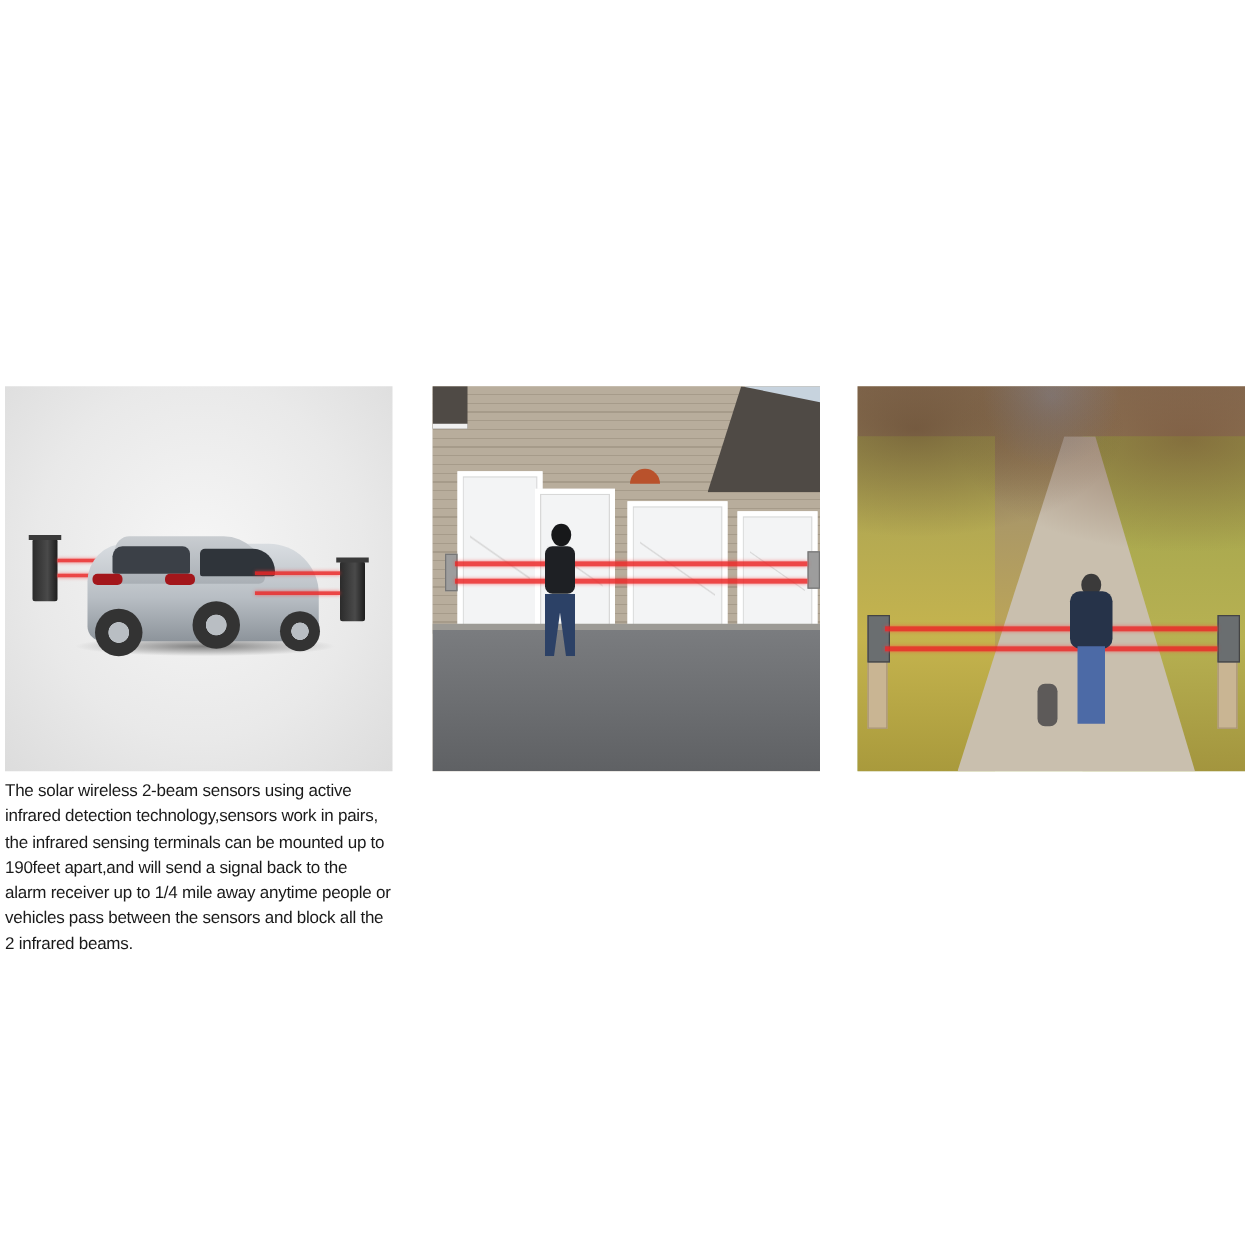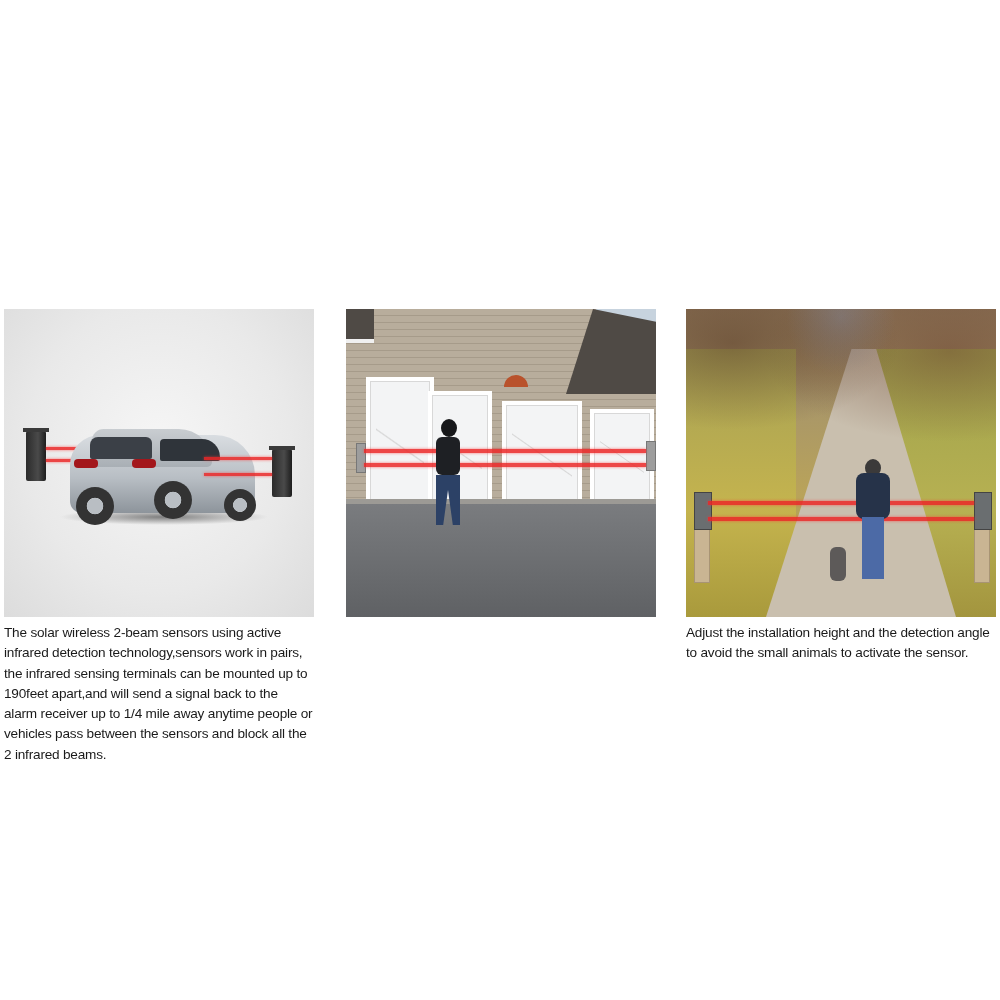--- a/index.html
+++ b/index.html
@@ -126,14 +126,13 @@
       </div>
     <div class="beam" style="left:22px;top:192px;width:266px;height:4px;"></div>
     <div class="beam" style="left:22px;top:208px;width:266px;height:4px;"></div>
     <div class="walker">
       <div class="head"></div>
         <div class="torso"></div>
         <div class="legs"></div>
     </div>
     <div class="dog"></div>
   </div>
-  <div class="caption">Adjust the installation height and the detection angle to avoid the small animals to activate the sensor.</div>
 </div>
 
 </body></html>

